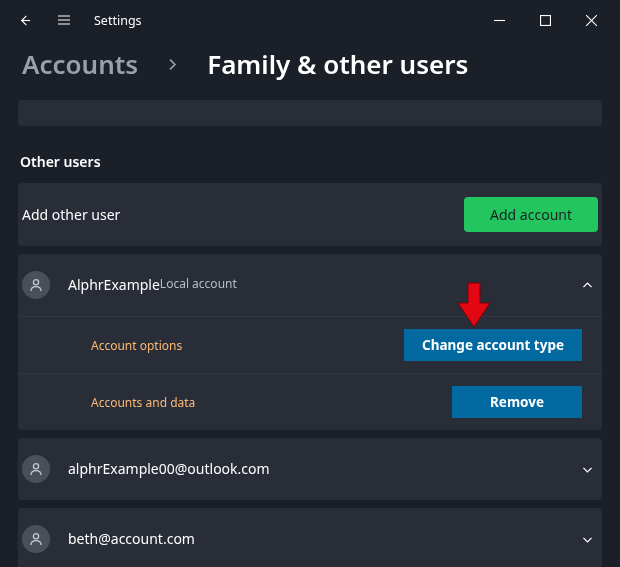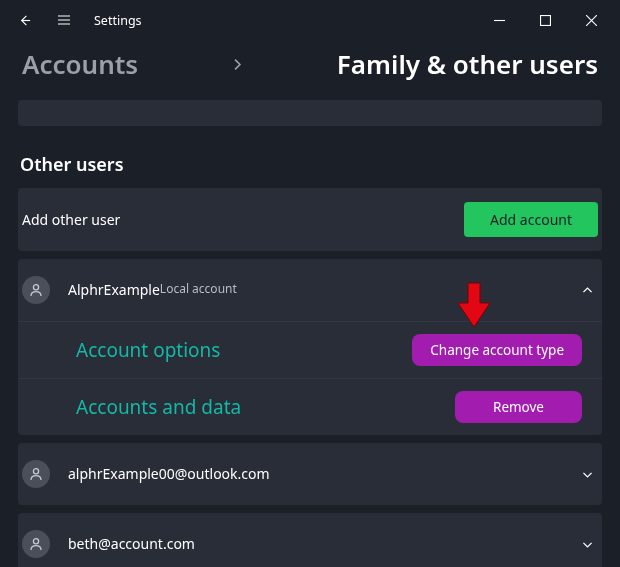--- a/index.html
+++ b/index.html
@@ -29,39 +29,38 @@
   .win-controls { display: flex; }
   .win-btn {
     width: 46px; height: 40px;
     display: flex; align-items: center; justify-content: center;
     color: #ffffff;
   }
   
   .crumbs {
     display: flex; align-items: center; gap: 28px;
     padding: 6px 22px 18px 22px;
-    justify-content: space-between;
   }
   .crumb-parent {
     font-size: 26px; font-weight: 600; color: #9aa0a8;
   }
   .crumb-sep { color: #9aa0a8; display:flex; align-items:center; }
   .crumb-current {
     font-size: 26px; font-weight: 600; color: #ffffff;
   }
   
   .content { padding: 0 18px 18px 18px; }
   .card-empty {
     background: #282d37;
     border-radius: 4px;
     height: 26px;
     margin-bottom: 26px;
   }
   .section-title {
-    font-size: 18px; font-weight: 600; color: #ffffff;
+    font-size: 14px; font-weight: 600; color: #ffffff;
     margin: 0 2px 12px 2px;
   }
   .panel {
     background: #282d37;
     border-radius: 4px;
     margin-bottom: 4px;
   }
   .row {
     display: flex; align-items: center;
     padding: 14px 4px;
@@ -71,44 +70,45 @@
   .btn {
     background: #22c55e;
     color: #1b1f27;
     border-radius: 4px;
     padding: 8px 26px;
     font-size: 14px;
     font-weight: 400;
     display: inline-flex; align-items: center; justify-content: center;
   }
   .btn-secondary {
-    background: #a21caf;
-    color: #ffffff;
-    border-radius: 8px;
+    background: #0369a1;
+    color: #ffffff;
+    border-radius: 0;
     padding: 7px 18px;
     font-size: 13.5px;
+    font-weight: bold;
   }
   .btn-remove { padding: 7px 38px; }
   .avatar {
     width: 28px; height: 28px; border-radius: 50%;
     background: #4a4f59;
     display: flex; align-items: center; justify-content: center;
     margin-right: 18px; flex-shrink: 0;
   }
   .user-main { flex: 1; display: flex; flex-direction: row; }
   .user-name { font-size: 14px; color: #ffffff; line-height: 1.3; }
   .user-sub { font-size: 12px; color: #b7bcc5; line-height: 1.3; }
   .chev { width: 22px; display:flex; align-items:center; justify-content:center; color:#ffffff; }
   .sub-row {
     display: flex; align-items: center;
     padding: 12px 20px 12px 58px;
     min-height: 52px;
     border-top: 1px solid rgba(255,255,255,0.05);
   }
-  .sub-label { flex: 1; font-size: 19px; color: #14b8a6; }
+  .sub-label { flex: 1; font-size: 12px; color: #fdba74; margin-left: 15px; }
   .gap { height: 4px; }
   
   .arrow {
     position: absolute;
     left: 454px; top: 281px;
     pointer-events: none;
   }
 </style>
 </head>
 <body>

